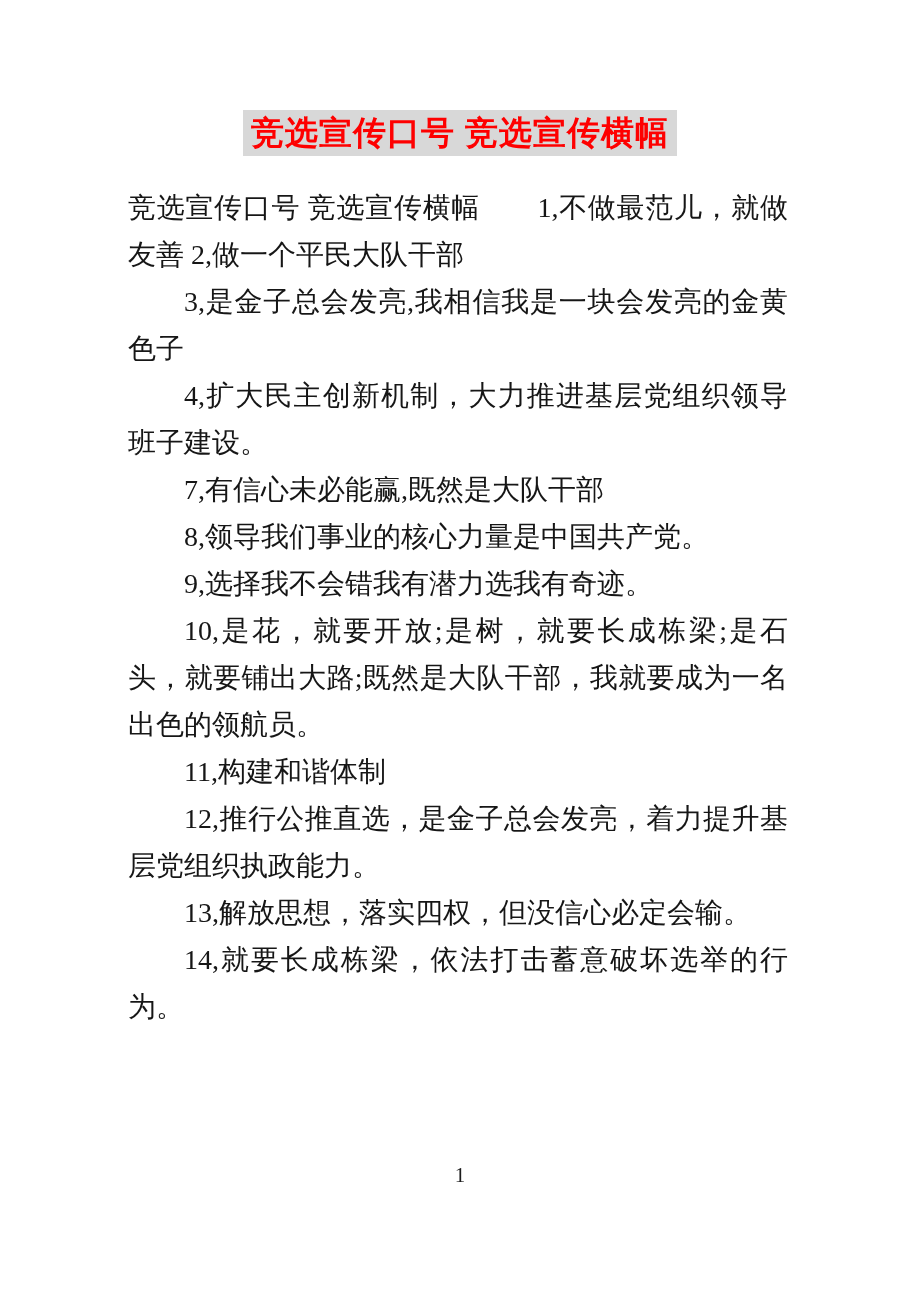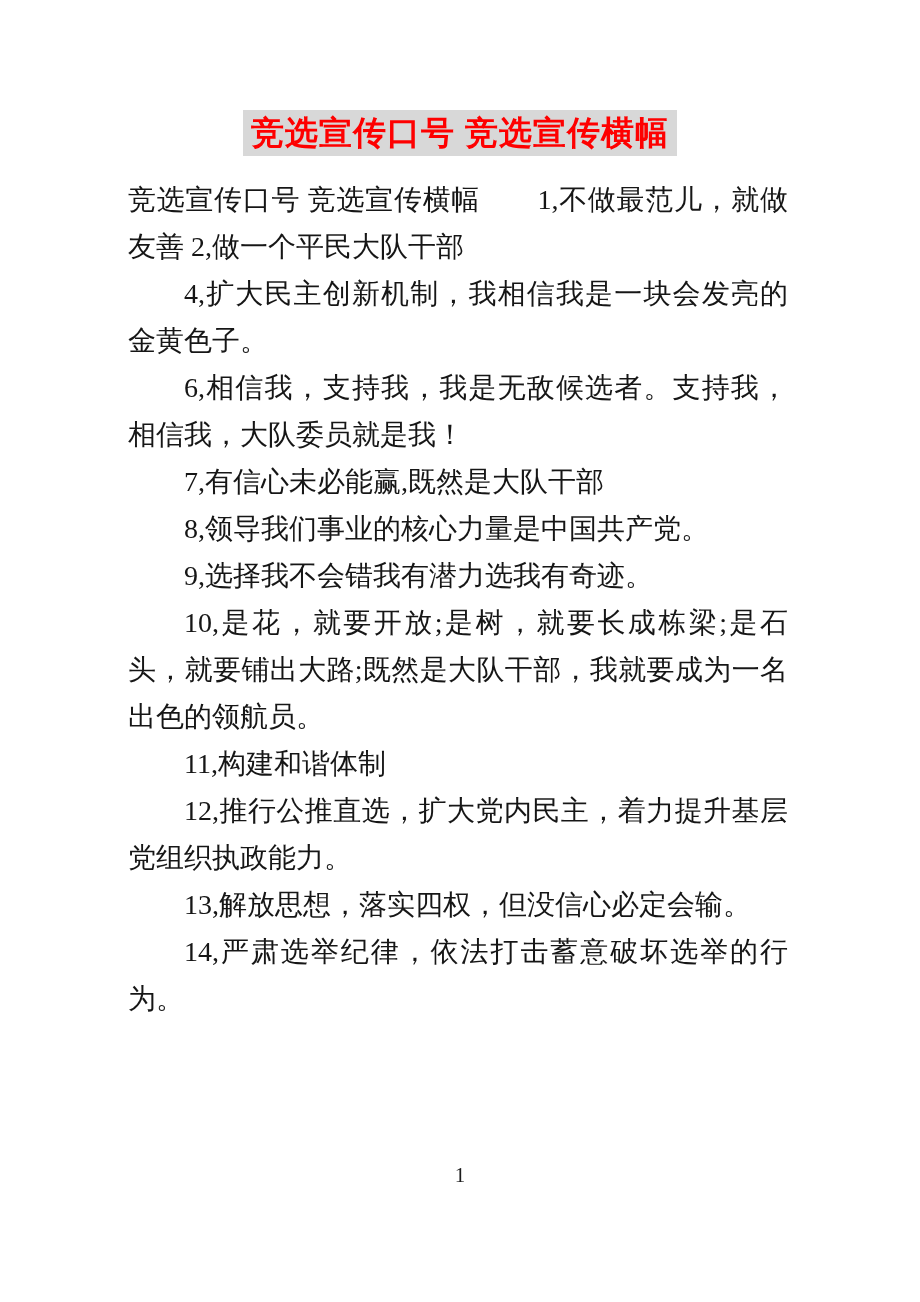--- a/index.html
+++ b/index.html
@@ -64,29 +64,29 @@
 </style>
 </head>
 <body>
 
 <div class="page">
 
   <div class="title-row">
     <h1 class="doc-title" style="color: rgb(254, 0, 0); background-color: rgb(216, 216, 216);">竞选宣传口号 竞选宣传横幅</h1>
   </div>
 
-  <div class="body-text" id="paragraphs" style="color: rgb(22, 22, 22);">
+  <div class="body-text" id="paragraphs" style="color: rgb(22, 22, 22); margin-top: 8px;">
       <p class="para">竞选宣传口号 竞选宣传横幅　　1,不做最范儿，就做友善 2,做一个平民大队干部</p>
-      <p class="para indent">4,扩大民主创新机制，我相信我是一块会发亮的金黄色子。</p>
-      <p class="para indent">6,相信我，支持我，我是无敌候选者。支持我，相信我，大队委员就是我！</p>
+      <p class="para indent">3,是金子总会发亮,我相信我是一块会发亮的金黄色子</p>
+      <p class="para indent">4,扩大民主创新机制，大力推进基层党组织领导班子建设。</p>
       <p class="para indent">7,有信心未必能赢,既然是大队干部</p>
       <p class="para indent">8,领导我们事业的核心力量是中国共产党。</p>
       <p class="para indent">9,选择我不会错我有潜力选我有奇迹。</p>
       <p class="para indent">10,是花，就要开放;是树，就要长成栋梁;是石头，就要铺出大路;既然是大队干部，我就要成为一名出色的领航员。</p>
       <p class="para indent">11,构建和谐体制</p>
-      <p class="para indent">12,推行公推直选，扩大党内民主，着力提升基层党组织执政能力。</p>
+      <p class="para indent">12,推行公推直选，是金子总会发亮，着力提升基层党组织执政能力。</p>
       <p class="para indent">13,解放思想，落实四权，但没信心必定会输。</p>
-      <p class="para indent">14,严肃选举纪律，依法打击蓄意破坏选举的行为。</p>
+      <p class="para indent">14,就要长成栋梁，依法打击蓄意破坏选举的行为。</p>
     </div>
 
   <div class="page-number">1</div>
 
 </div>
 
 </body></html>

